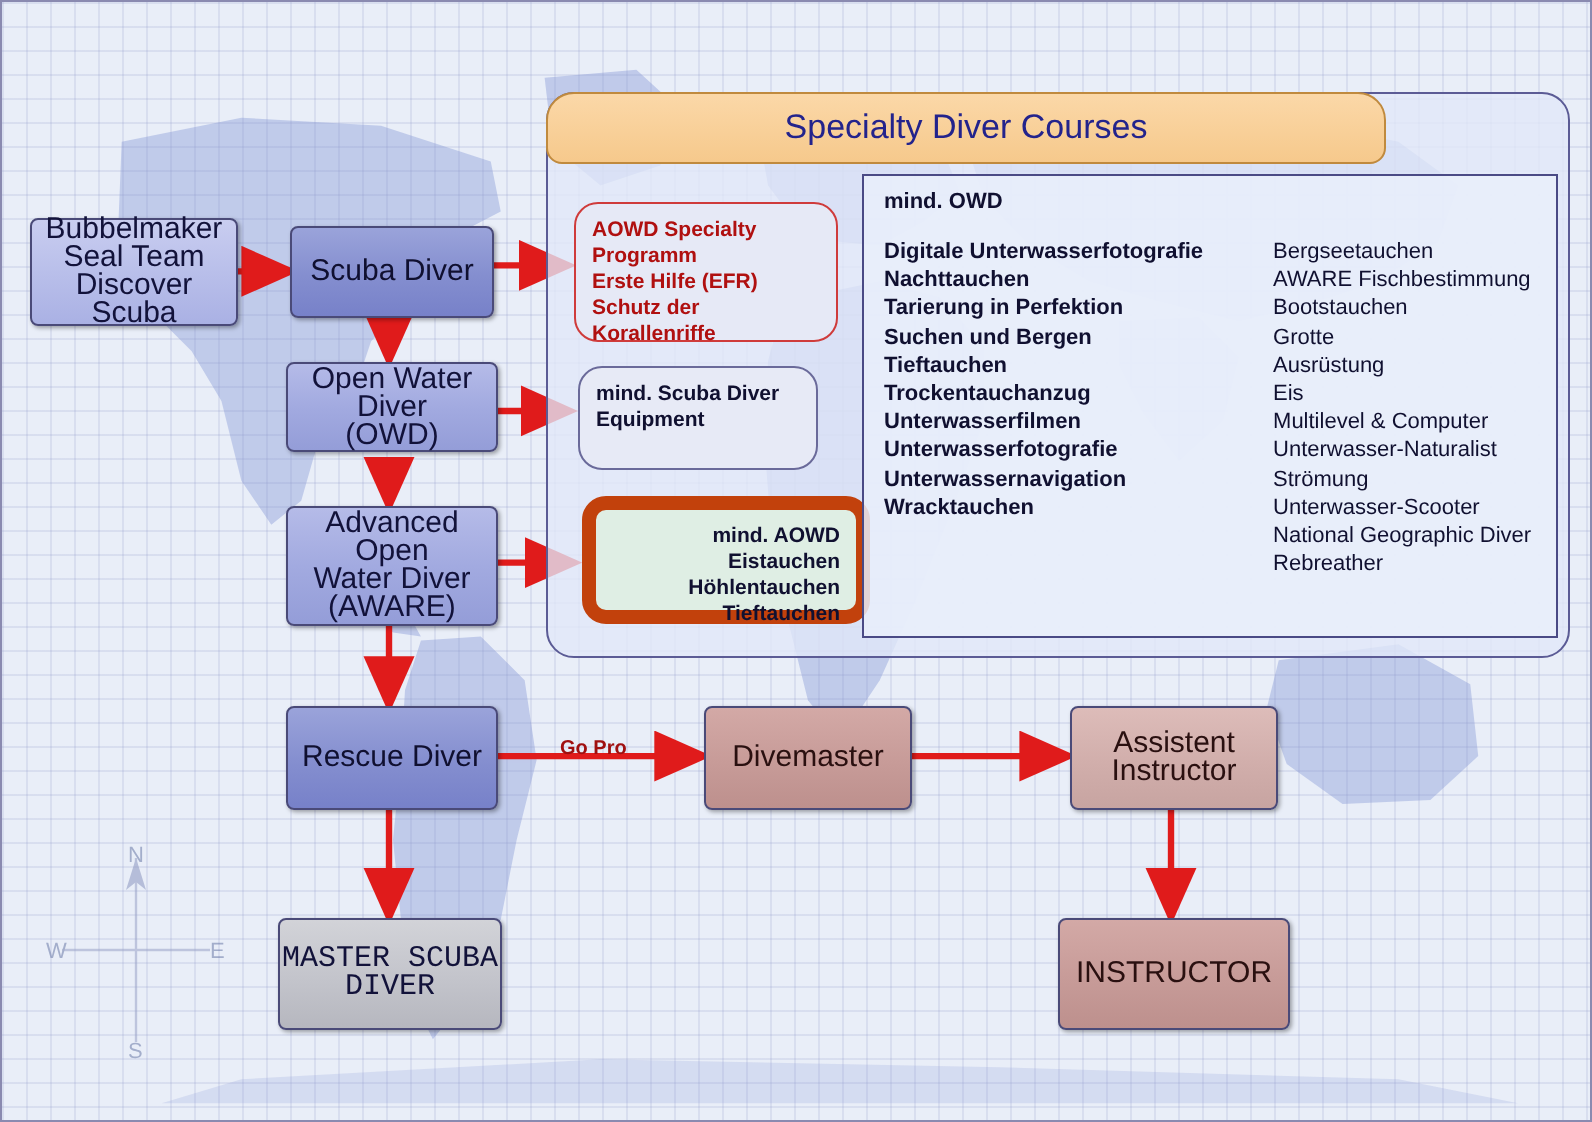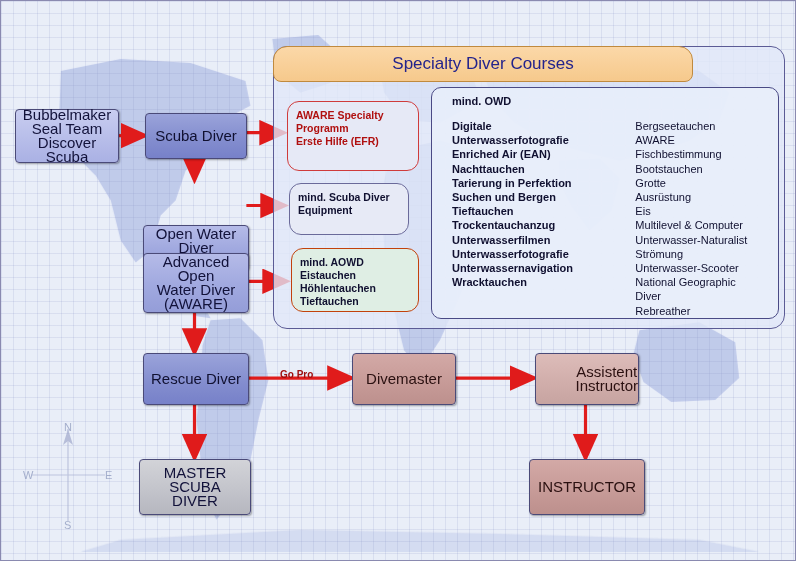--- a/index.html
+++ b/index.html
@@ -113,34 +113,35 @@
     border: 1px solid #cf3b3b;
     color: #b01010;
   }
   #callout-scuba {
     left: 288px; top: 182px; width: 120px; height: 52px;
     background: #e7eaf6;
     border: 1px solid #6a6a9a;
     color: #101030;
   }
   #callout-aowd {
-    left: 290px; top: 247px; width: 128px; height: 64px;
+    left: 290px; top: 247px; width: 144px; height: 64px;
     background: #dfeee4;
-    border: 1px solid #c2410c;
-    color: #101030;
+    border: 7px solid #c2410c;
+    color: #101030;
+    text-align: right;
   }
 
   #specialty-list {
     position: absolute;
     left: 430px; top: 86px; width: 348px; height: 232px;
     border: 1px solid #4a4a85;
-    border-radius: 10px;
+    border-radius: 0;
     background: rgba(233,238,250,0.85);
     box-sizing: border-box;
-    padding: 7px 20px;
+    padding: 7px 10px;
   }
   #specialty-list-title {
     font-size: 11px;
     font-weight: bold;
     color: #101030;
     margin-bottom: 12px;
   }
   .spec-cols {
     display: flex;
     gap: 28px;
@@ -261,90 +262,90 @@
       <div>Bubbelmaker</div>
       <div>Seal Team</div>
       <div>Discover Scuba</div>
     </div>
   </div>
 
   <div class="node node-blue-dark" style="left:144px; top:112px; width:102px; height:46px;">
     <div>Scuba Diver</div>
   </div>
 
-  <div class="node node-blue-mid" style="left:142px; top:180px; width:106px; height:45px;margin-top:44px;">
+  <div class="node node-blue-mid" style="left:142px; top:180px; width:106px; height:45px;">
     <div>
       <div>Open Water Diver</div>
       <div>(OWD)</div>
     </div>
   </div>
 
   <div class="node node-blue-mid" style="left:142px; top:252px; width:106px; height:60px;">
     <div>
       <div>Advanced Open</div>
       <div>Water Diver</div>
       <div>(AWARE)</div>
     </div>
   </div>
 
   <div class="node node-blue-dark" style="left:142px; top:352px; width:106px; height:52px;">
     <div>Rescue Diver</div>
   </div>
 
-  <div class="node node-grey" style="left:138px; top:458px; width:112px; height:56px;">
+  <div class="node node-grey" style="left:138px; top:458px; width:112px; height:56px;font-family:Liberation Mono, monospace;">
     <div>
       <div>MASTER SCUBA</div>
       <div>DIVER</div>
     </div>
   </div>
 
   <div class="node node-rose" style="left:351px; top:352px; width:104px; height:52px;">
     <div>Divemaster</div>
   </div>
 
-  <div class="node node-rose-light" style="left:534px; top:352px; width:104px; height:52px;justify-content:flex-end;">
+  <div class="node node-rose-light" style="left:534px; top:352px; width:104px; height:52px;">
     <div>
       <div>Assistent</div>
       <div>Instructor</div>
     </div>
   </div>
 
   <div class="node node-rose" style="left:528px; top:458px; width:116px; height:56px;">
     <div>INSTRUCTOR</div>
   </div>
 
   <div id="specialty-panel"></div>
   <div id="specialty-header">
     <div id="specialty-header-text">Specialty Diver Courses</div>
   </div>
 
   <div class="callout" id="callout-aware">
-    <div>AWARE Specialty</div>
+    <div>AOWD Specialty</div>
     <div>Programm</div>
     <div>Erste Hilfe (EFR)</div>
+    <div>Schutz der Korallenriffe</div>
   </div>
 
   <div class="callout" id="callout-scuba">
     <div>mind. Scuba Diver</div>
     <div>Equipment</div>
   </div>
 
   <div class="callout" id="callout-aowd">
     <div>mind. AOWD</div>
     <div>Eistauchen</div>
     <div>Höhlentauchen</div>
     <div>Tieftauchen</div>
   </div>
 
   <div id="specialty-list">
     <div id="specialty-list-title">mind. OWD</div>
     <div class="spec-cols">
       <div class="spec-col-left">
         <div class="spec-item">Digitale Unterwasserfotografie</div>
-        <div class="spec-item">Enriched Air (EAN)</div>
         <div class="spec-item">Nachttauchen</div>
         <div class="spec-item">Tarierung in Perfektion</div>
         <div class="spec-item">Suchen und Bergen</div>
         <div class="spec-item">Tieftauchen</div>
         <div class="spec-item">Trockentauchanzug</div>
         <div class="spec-item">Unterwasserfilmen</div>
         <div class="spec-item">Unterwasserfotografie</div>
         <div class="spec-item">Unterwassernavigation</div>
         <div class="spec-item">Wracktauchen</div>
       </div>

